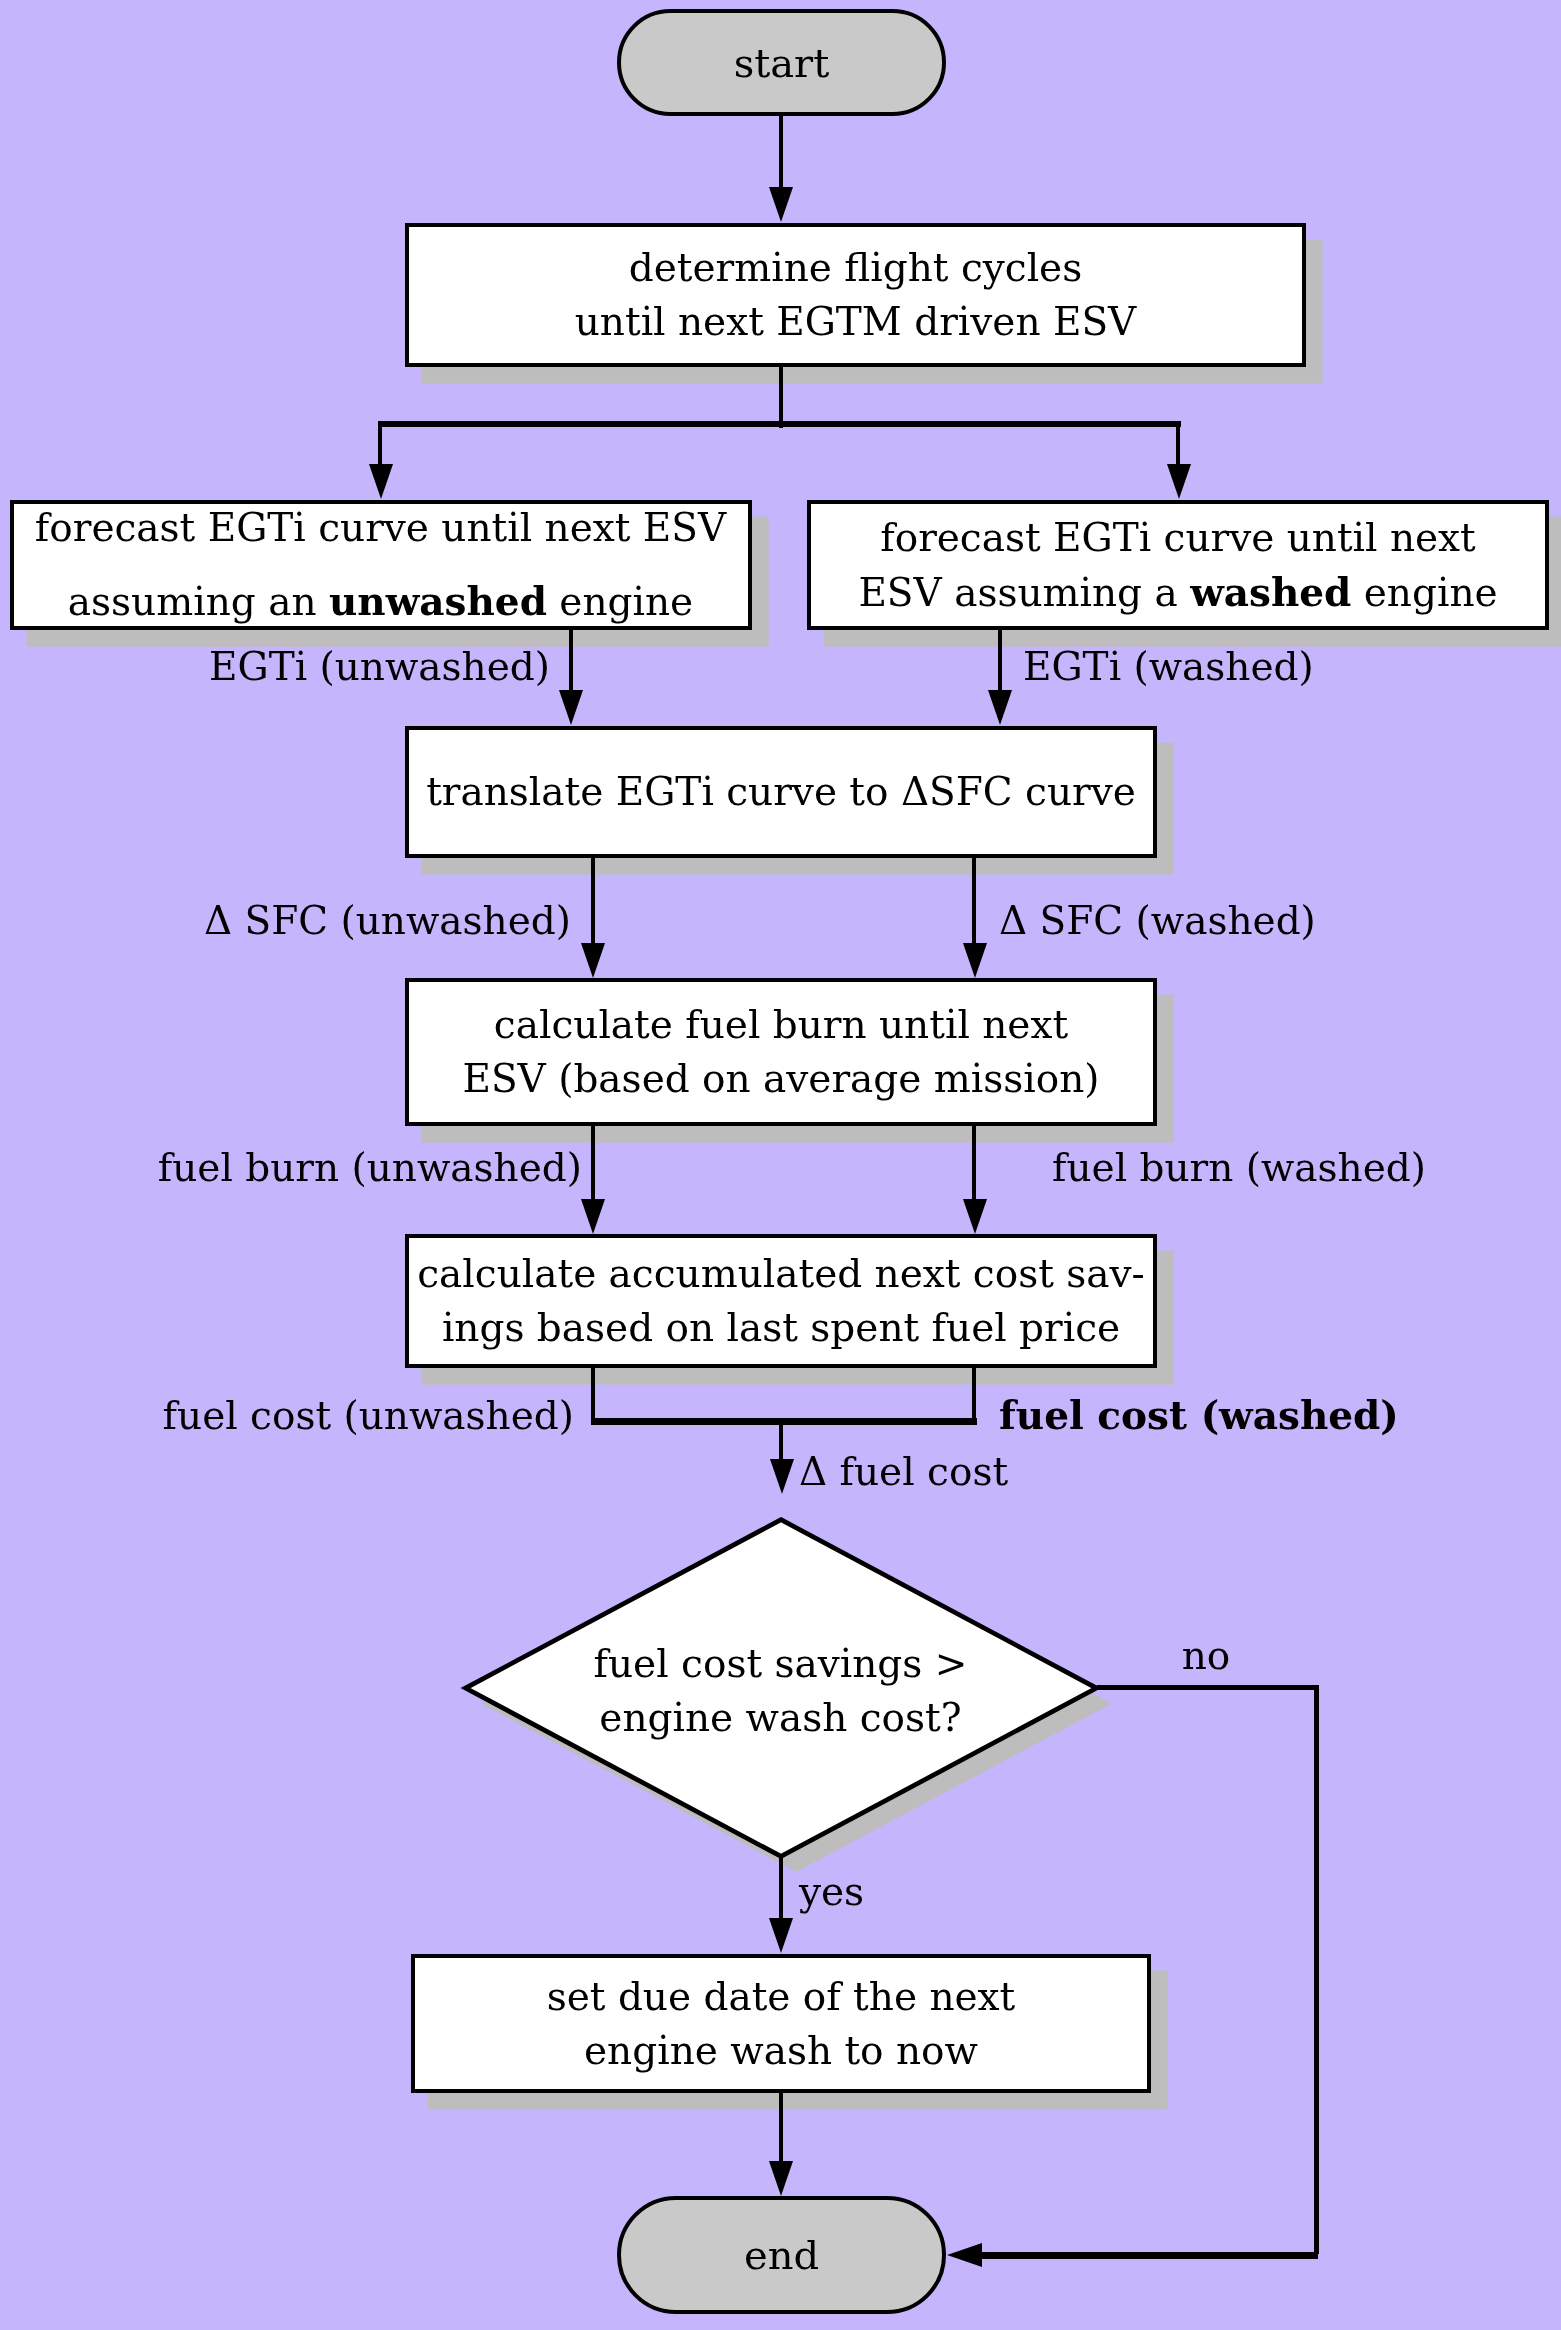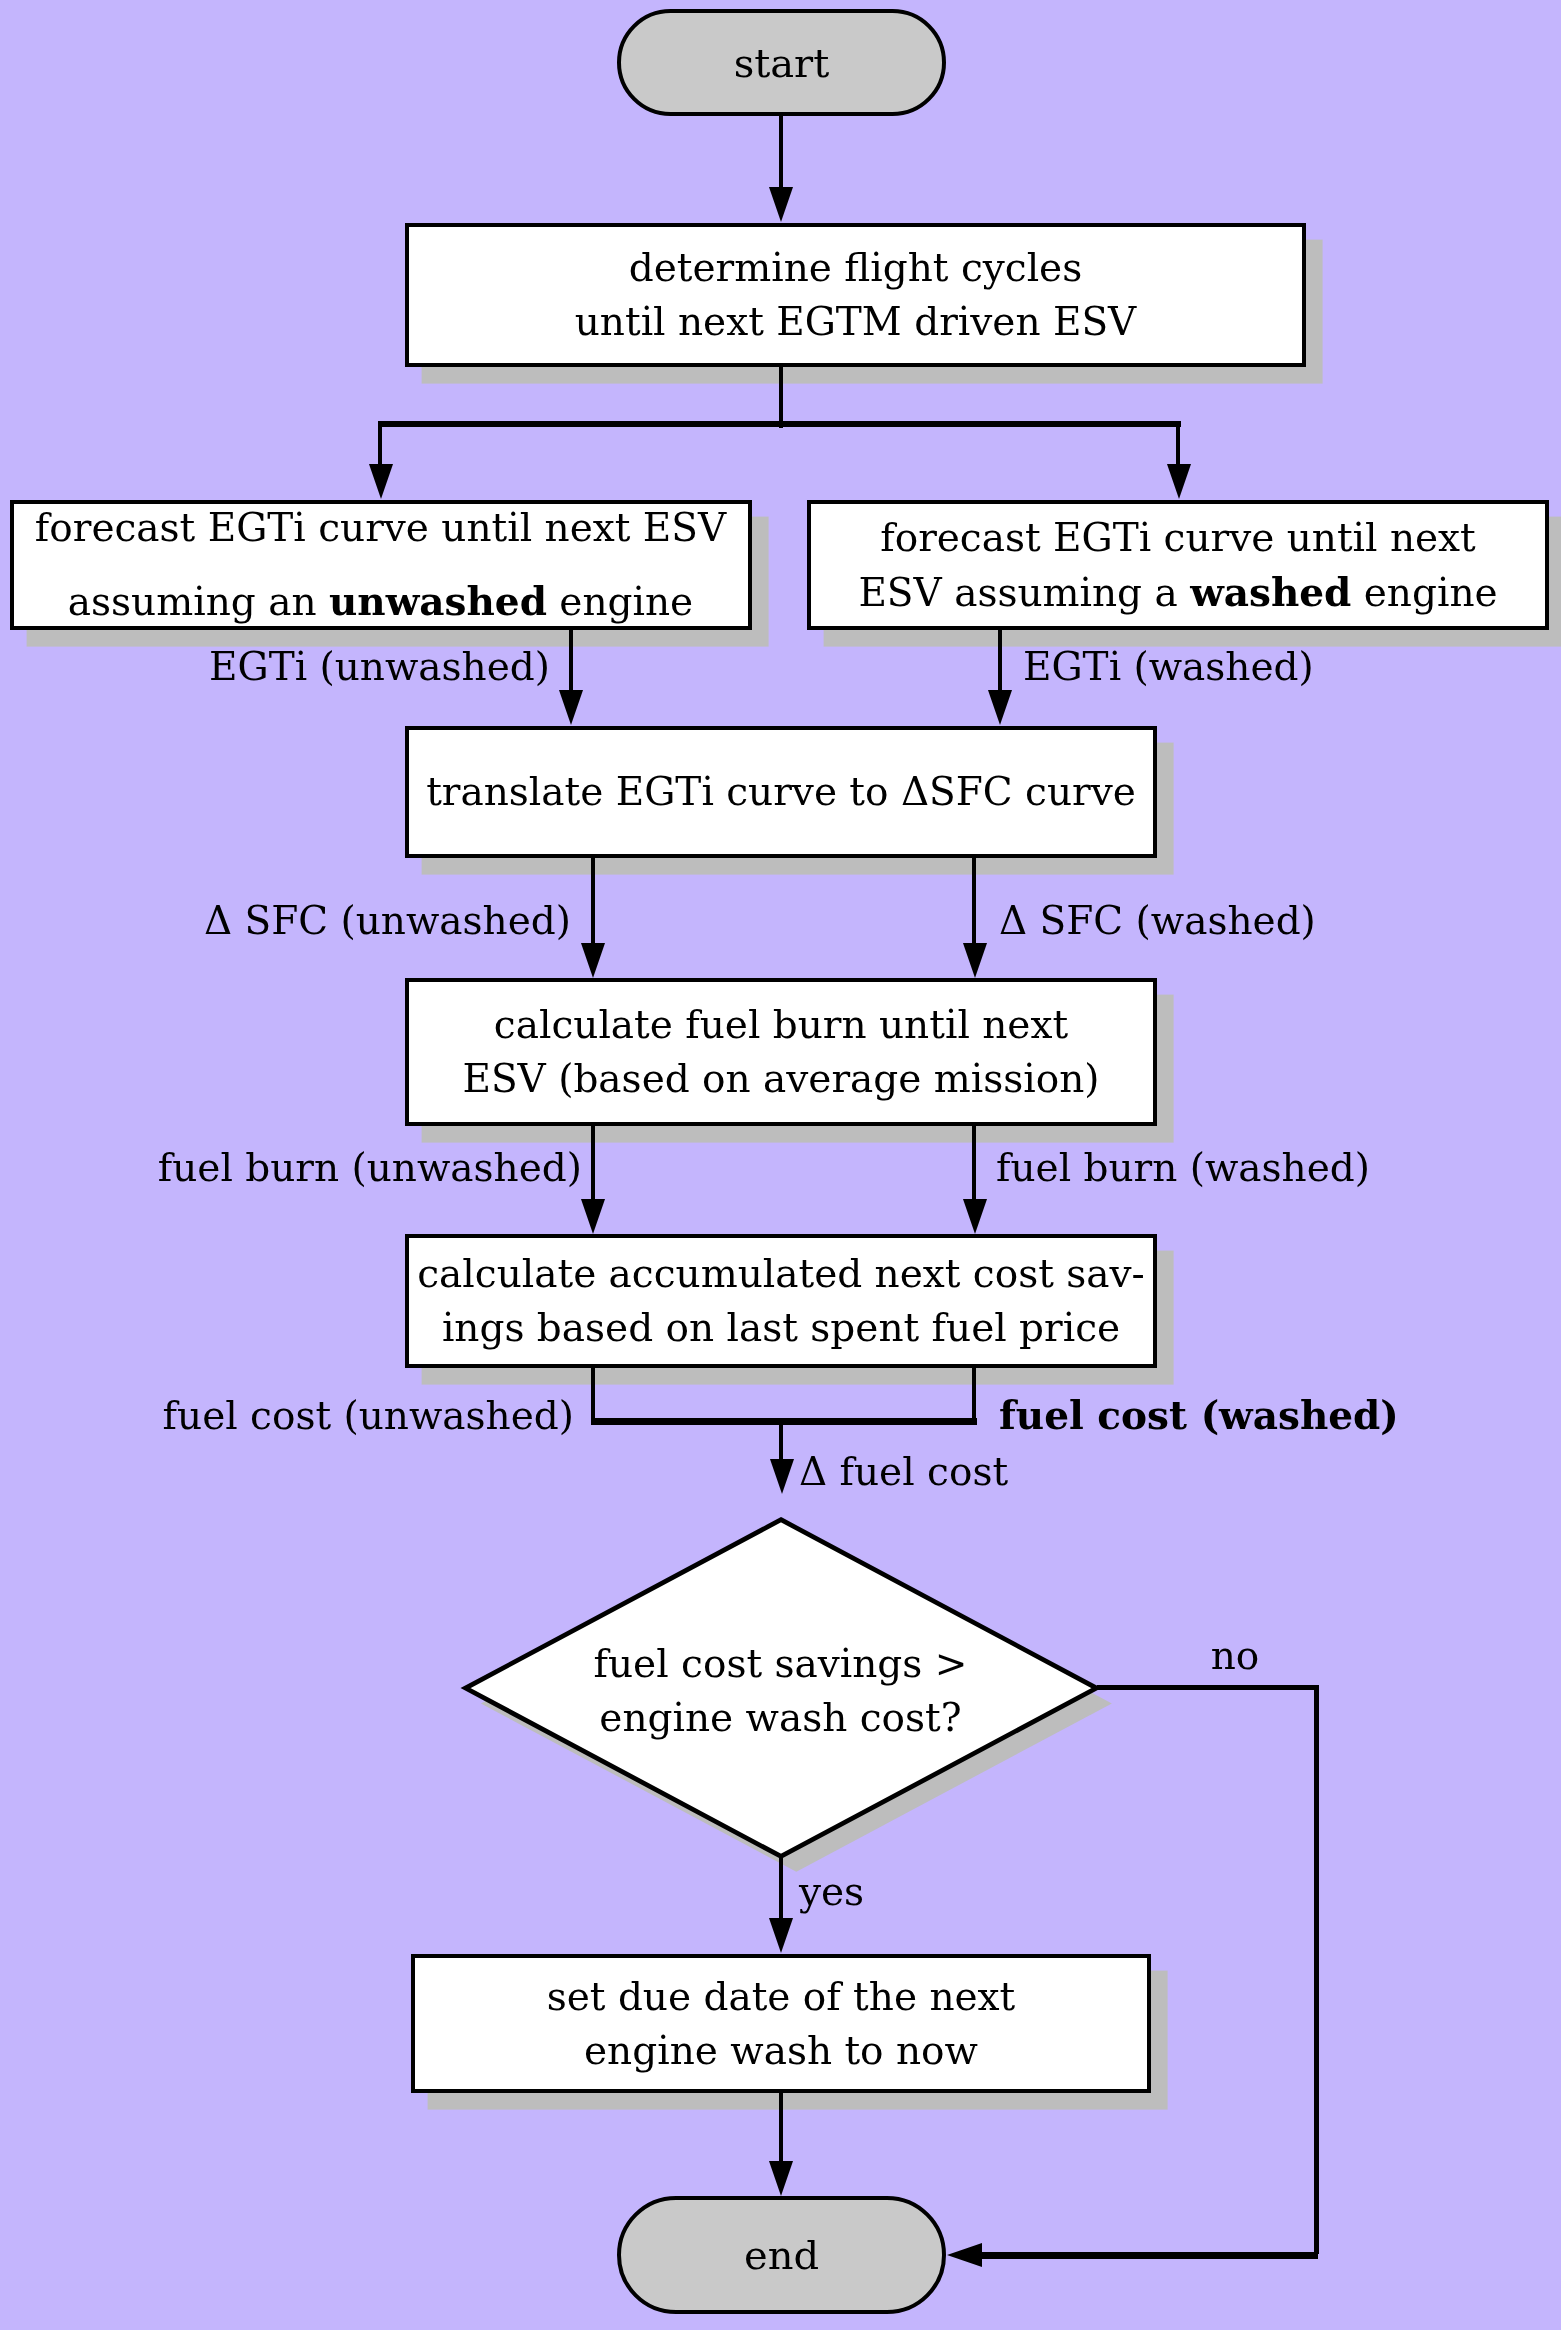--- a/index.html
+++ b/index.html
@@ -124,21 +124,21 @@
   <div class="box" style="left:405px; top:978px; width:752px; height:148px;">
     <span class="ln">calculate fuel burn until next</span>
     <span class="ln">ESV (based on average mission)</span>
   </div>
 
   <div class="vl" style="left:591px; top:1126px; height:80px;"></div>
   <div class="tri-down" style="left:581px; top:1199px;"></div>
   <div class="elabel" style="right:980px; top:1145px;">fuel burn (unwashed)</div>
   <div class="vl" style="left:972px; top:1126px; height:80px;"></div>
   <div class="tri-down" style="left:963px; top:1199px;"></div>
-  <div class="elabel" style="left:996px; top:1145px;">fuel burn (washed)</div>
+  <div class="elabel" style="left:1052px; top:1145px;">fuel burn (washed)</div>
 
   <div class="box" style="left:405px; top:1234px; width:752px; height:134px;">
     <span class="ln">calculate accumulated next cost sav-</span>
     <span class="ln">ings based on last spent fuel price</span>
   </div>
 
   <div class="vl" style="left:591px; top:1368px; height:54px;"></div>
   <div class="vl" style="left:972px; top:1368px; height:54px;"></div>
   <div class="hl" style="left:591px; top:1418px; width:386px; height:7px;"></div>
   <div class="elabel" style="right:988px; top:1393px;">fuel cost (unwashed)</div>
@@ -150,21 +150,21 @@
 
   <svg class="diamond" width="721" height="384" viewBox="0 0 1220 650">
     <polygon points="647,61 1181,346 647,631 113,346" fill="#bdbdbd" stroke="none"></polygon>
     <polygon points="621,35 1155,320 621,605 87,320" fill="#ffffff" stroke="#000000" stroke-width="8"></polygon>
   </svg>
   <div class="dtext">
     <span class="ln">fuel cost savings &gt;</span>
     <span class="ln">engine wash cost?</span>
   </div>
 
-  <div class="elabel" style="left:1176px; top:1633px; width:118px; text-align:center;">no</div>
+  <div class="elabel" style="left:1147px; top:1633px; width:118px; text-align:center;">no</div>
   <div class="hl" style="left:1097px; top:1685px; width:222px; height:4.7px;"></div>
   <div class="vl" style="left:1314px; top:1685px; width:4.7px; height:569px;"></div>
   <div class="hl" style="left:975px; top:2252px; width:343px; height:7px;"></div>
   <div class="tri-left" style="left:947px; top:2243px;"></div>
 
   <div class="vl" style="left:779px; top:1856px; height:65px;"></div>
   <div class="tri-down" style="left:769px; top:1918px;"></div>
   <div class="elabel" style="left:799px; top:1869px;">yes</div>
 
   <div class="box" style="left:411px; top:1954px; width:740px; height:139px;">

